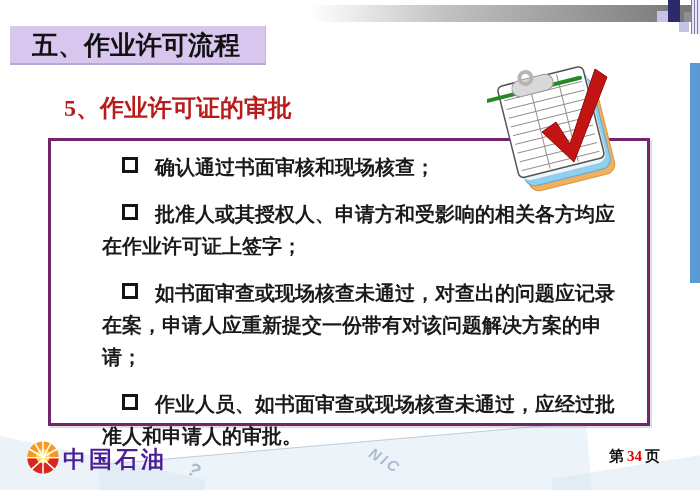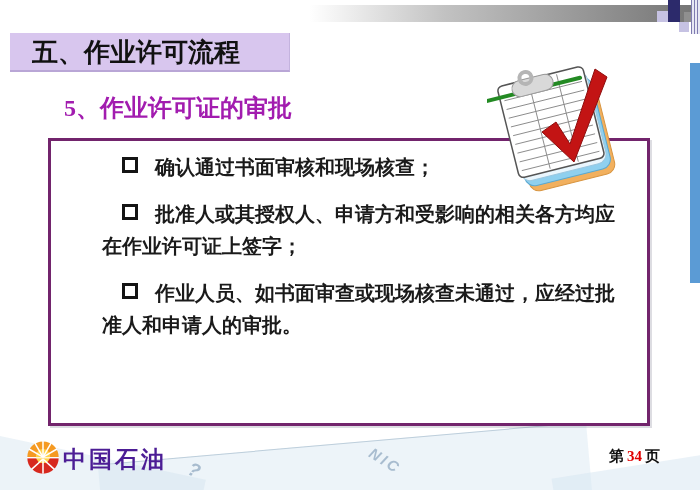--- a/index.html
+++ b/index.html
@@ -11,21 +11,21 @@
 
   
   .grad-bar { position:absolute; left:310px; top:5px; width:383px; height:17px;
     background:linear-gradient(to right, rgba(200,200,200,0) 0%, #c2c2c2 35%, #757575 100%); }
   .sq { position:absolute; }
   .stripes { position:absolute; left:691px; top:0; width:9px; height:34px;
     background:repeating-linear-gradient(90deg,#7f7bb0 0 1.5px,#e8e8f4 1.5px 3px); }
   .side-bar { position:absolute; left:690px; top:63px; width:10px; height:220px; }
 
   
-  .title-bar { position:absolute; left:10px; top:33px; width:280px; height:39px;
+  .title-bar { position:absolute; left:10px; top:26px; width:256px; height:39px;
     line-height:39px; padding-left:22px; box-sizing:border-box;
     font-size:26px; font-weight:bold; color:#111;
     border-bottom:2px solid #b9a6d6; border-right:1px solid #c4b3de; }
   .subtitle { position:absolute; left:64px; top:92px; font-size:24px; font-weight:bold; }
 
   
   .permit-box { position:absolute; left:48px; top:138px; width:602px; height:288px;
     box-sizing:border-box; border:3px solid #72246c; background:#fff;
     padding:10px 22px 0 27px; z-index:2; box-shadow:2px 2px 0 rgba(120,120,140,.25); }
   .bullet { margin:0 0 15px 0; padding-left:24px; text-indent:20px;
@@ -70,25 +70,26 @@
   <div class="stripes"></div>
   <div class="side-bar" style="background:#5b9bd5"></div>
 
   <div class="wm wm-panel1"></div>
   <div class="wm wm-panel2"></div>
   <div class="wm wm-panel3"></div>
   <div class="wm wm-text wm-nic">NIC</div>
   <div class="wm wm-text wm-q">?</div>
 
   <div class="title-bar" style="background:#d8c6ee">五、作业许可流程</div>
-  <div class="subtitle serif" style="color:#a21caf">5、作业许可证的审批</div>
+  <div class="subtitle serif" style="color:#b91c1c">5、作业许可证的审批</div>
 
   <div class="permit-box">
     <p class="bullet"><span class="cb"></span><span>确认通过书面审核和现场核查；</span></p>
     <p class="bullet"><span class="cb"></span><span>批准人或其授权人、申请方和受影响的相关各方均应在作业许可证上签字；</span></p>
+    <p class="bullet"><span class="cb"></span><span>如书面审查或现场核查未通过，对查出的问题应记录在案，申请人应重新提交一份带有对该问题解决方案的申请；</span></p>
     <p class="bullet"><span class="cb"></span><span>作业人员、如书面审查或现场核查未通过，应经过批准人和申请人的审批。</span></p>
   </div>
 
   <svg class="clipboard" viewBox="0 0 150 128">
     <g transform="rotate(-14 70 70)">
       <rect x="31" y="27" width="88" height="94" rx="10" fill="#f2b05e" stroke="#d89540"></rect>
       <rect x="28" y="21" width="88" height="94" rx="10" fill="#8fd0ef" stroke="#5aa8d0"></rect>
       <rect x="25" y="15" width="88" height="94" rx="10" fill="#eaf6fd" stroke="#9cc8e0"></rect>
       <rect x="23" y="10" width="88" height="94" rx="5" fill="#ffffff" stroke="#555" stroke-width="1.5"></rect>
       <path d="M27,25 H107 M27,34 H107 M27,43 H107 M27,52 H107 M27,61 H107 M27,70 H107 M27,79 H107 M27,88 H107 M27,97 H107" stroke="#8a8a8a" stroke-width="0.9" fill="none"></path>

